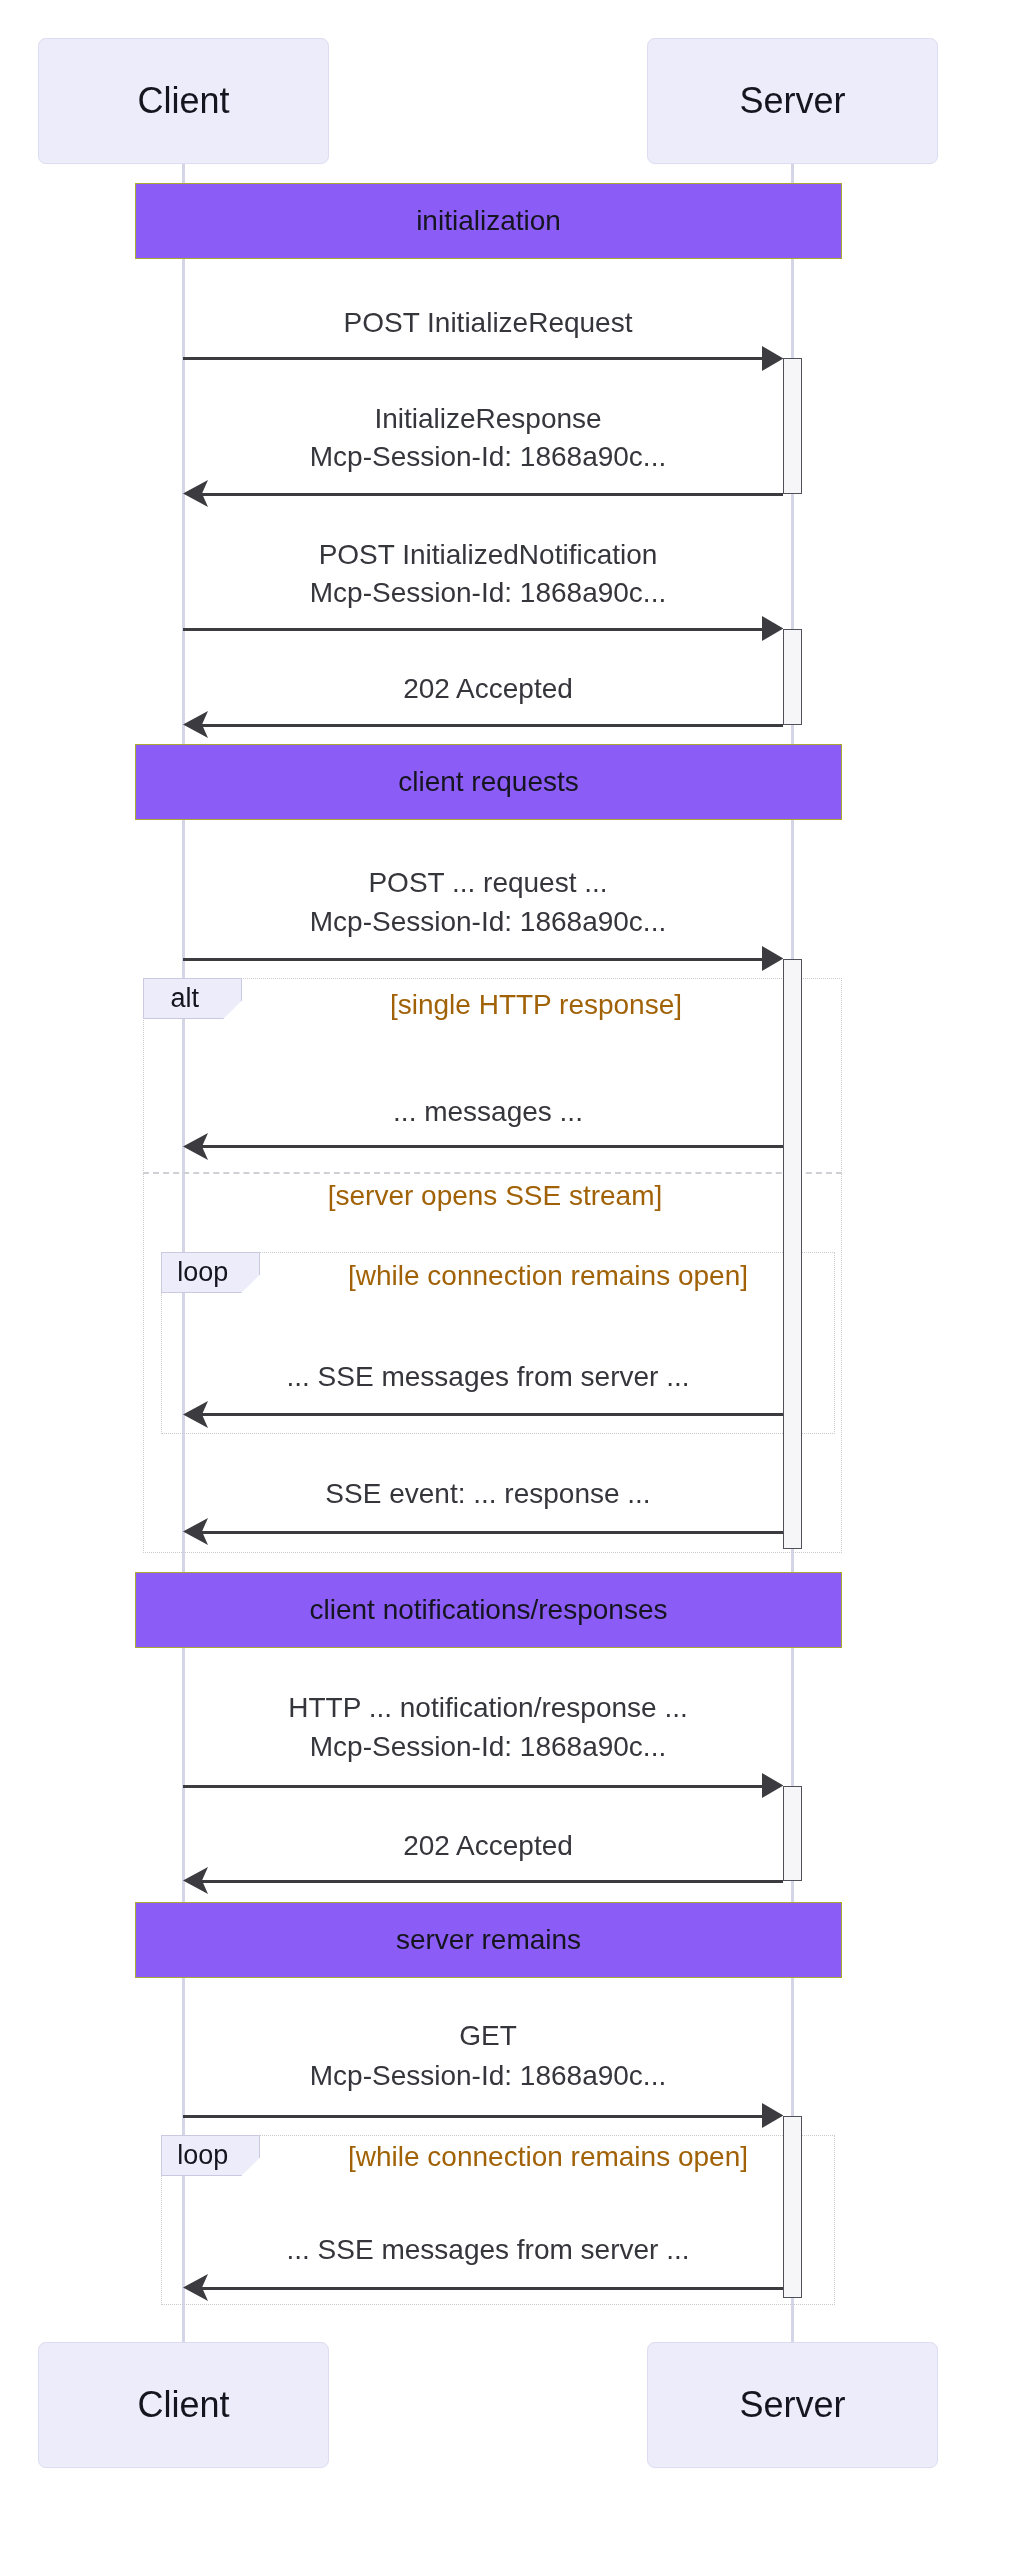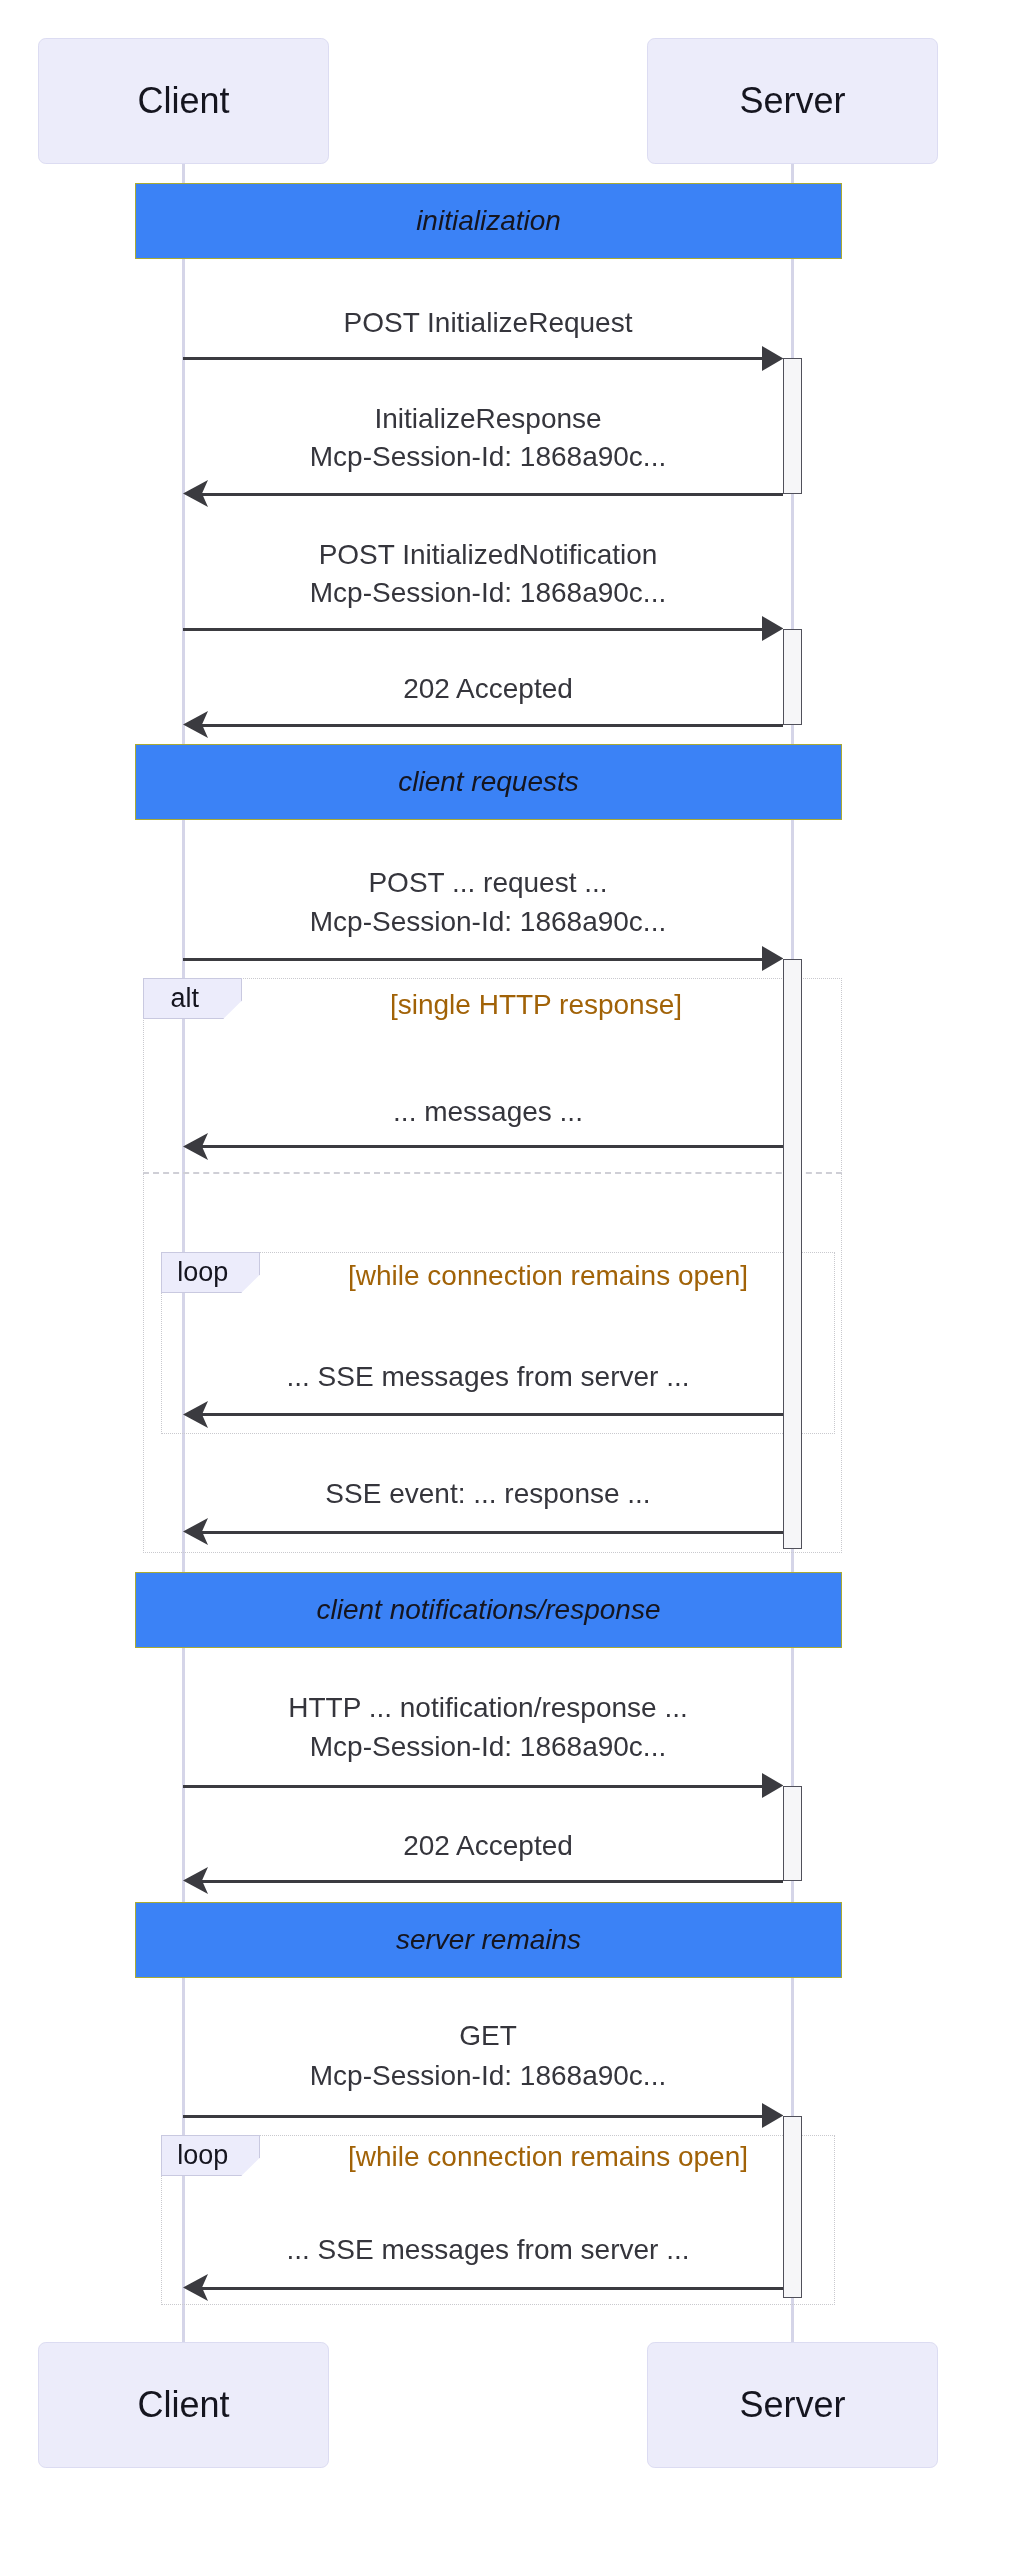--- a/index.html
+++ b/index.html
@@ -8,24 +8,24 @@
     font-family:"Liberation Sans","DejaVu Sans",sans-serif;overflow:hidden;
   }
   .lifeline{position:absolute;width:2.9px;top:164px;height:2178px;background:#d5d5e8;}
   .actor{
     position:absolute;width:291px;height:126px;background:#ececfa;
     border:1.9px solid #dcdcf2;border-radius:7.8px;box-sizing:border-box;
     display:flex;align-items:center;justify-content:center;
     font-size:36px;color:#15151f;z-index:6;
   }
   .band{
-    position:absolute;left:135px;width:707px;height:76px;background:#3b82f6;
+    position:absolute;left:135px;width:707px;height:76px;background:#8b5cf6;
     border:1.9px solid #aaaa33;box-sizing:border-box;
     display:flex;align-items:center;justify-content:center;
-    font-size:28px;color:#15151f;z-index:3;font-style:italic;
+    font-size:28px;color:#15151f;z-index:3;
   }
   .frame{position:absolute;border:1.9px dotted #c9c9ce;box-sizing:border-box;z-index:2;}
   .divider{position:absolute;left:143px;width:699px;height:0;border-top:2.9px dashed #cfcfd6;z-index:2;}
   .frame-label{
     position:absolute;width:99px;height:41px;background:#ececfb;
     clip-path:polygon(0 0,100% 0,100% 55%,81% 100%,0 100%);
     border:1px solid #c9c9e0;box-sizing:border-box;
     display:flex;align-items:center;justify-content:center;padding-right:15.5px;
     font-size:27px;color:#15151f;z-index:5;
   }
@@ -129,30 +129,31 @@
   <div class="msg-line" style="top:1494px">SSE event: ... response ...</div>
   <div class="msg-line" style="top:1708px">HTTP ... notification/response ...</div>
   <div class="msg-line" style="top:1747px">Mcp-Session-Id: 1868a90c...</div>
   <div class="msg-line" style="top:1846px">202 Accepted</div>
   <div class="msg-line" style="top:2036px">GET</div>
   <div class="msg-line" style="top:2076px">Mcp-Session-Id: 1868a90c...</div>
   <div class="msg-line" style="top:2250px">... SSE messages from server ...</div>
 
   <div class="frame-label" style="left:143px;top:978px">alt</div>
   <div class="guard" style="left:536px;top:1005px">[single HTTP response]</div>
+  <div class="guard" style="left:495px;top:1196px">[server opens SSE stream]</div>
 
   <div class="frame-label" style="left:161px;top:1252px">loop</div>
   <div class="guard" style="left:548px;top:1276px">[while connection remains open]</div>
 
   <div class="frame-label" style="left:161px;top:2135px">loop</div>
   <div class="guard" style="left:548px;top:2157px">[while connection remains open]</div>
 
   <div class="band" style="top:183px">initialization</div>
   <div class="band" style="top:744px">client requests</div>
-  <div class="band" style="top:1572px">client notifications/response</div>
+  <div class="band" style="top:1572px">client notifications/responses</div>
   <div class="band" style="top:1902px">server remains</div>
 
   <div class="actor" style="left:38px;top:38px">Client</div>
   <div class="actor" style="left:647px;top:38px">Server</div>
   <div class="actor" style="left:38px;top:2342px">Client</div>
   <div class="actor" style="left:647px;top:2342px">Server</div>
 
 </div>
 
 

